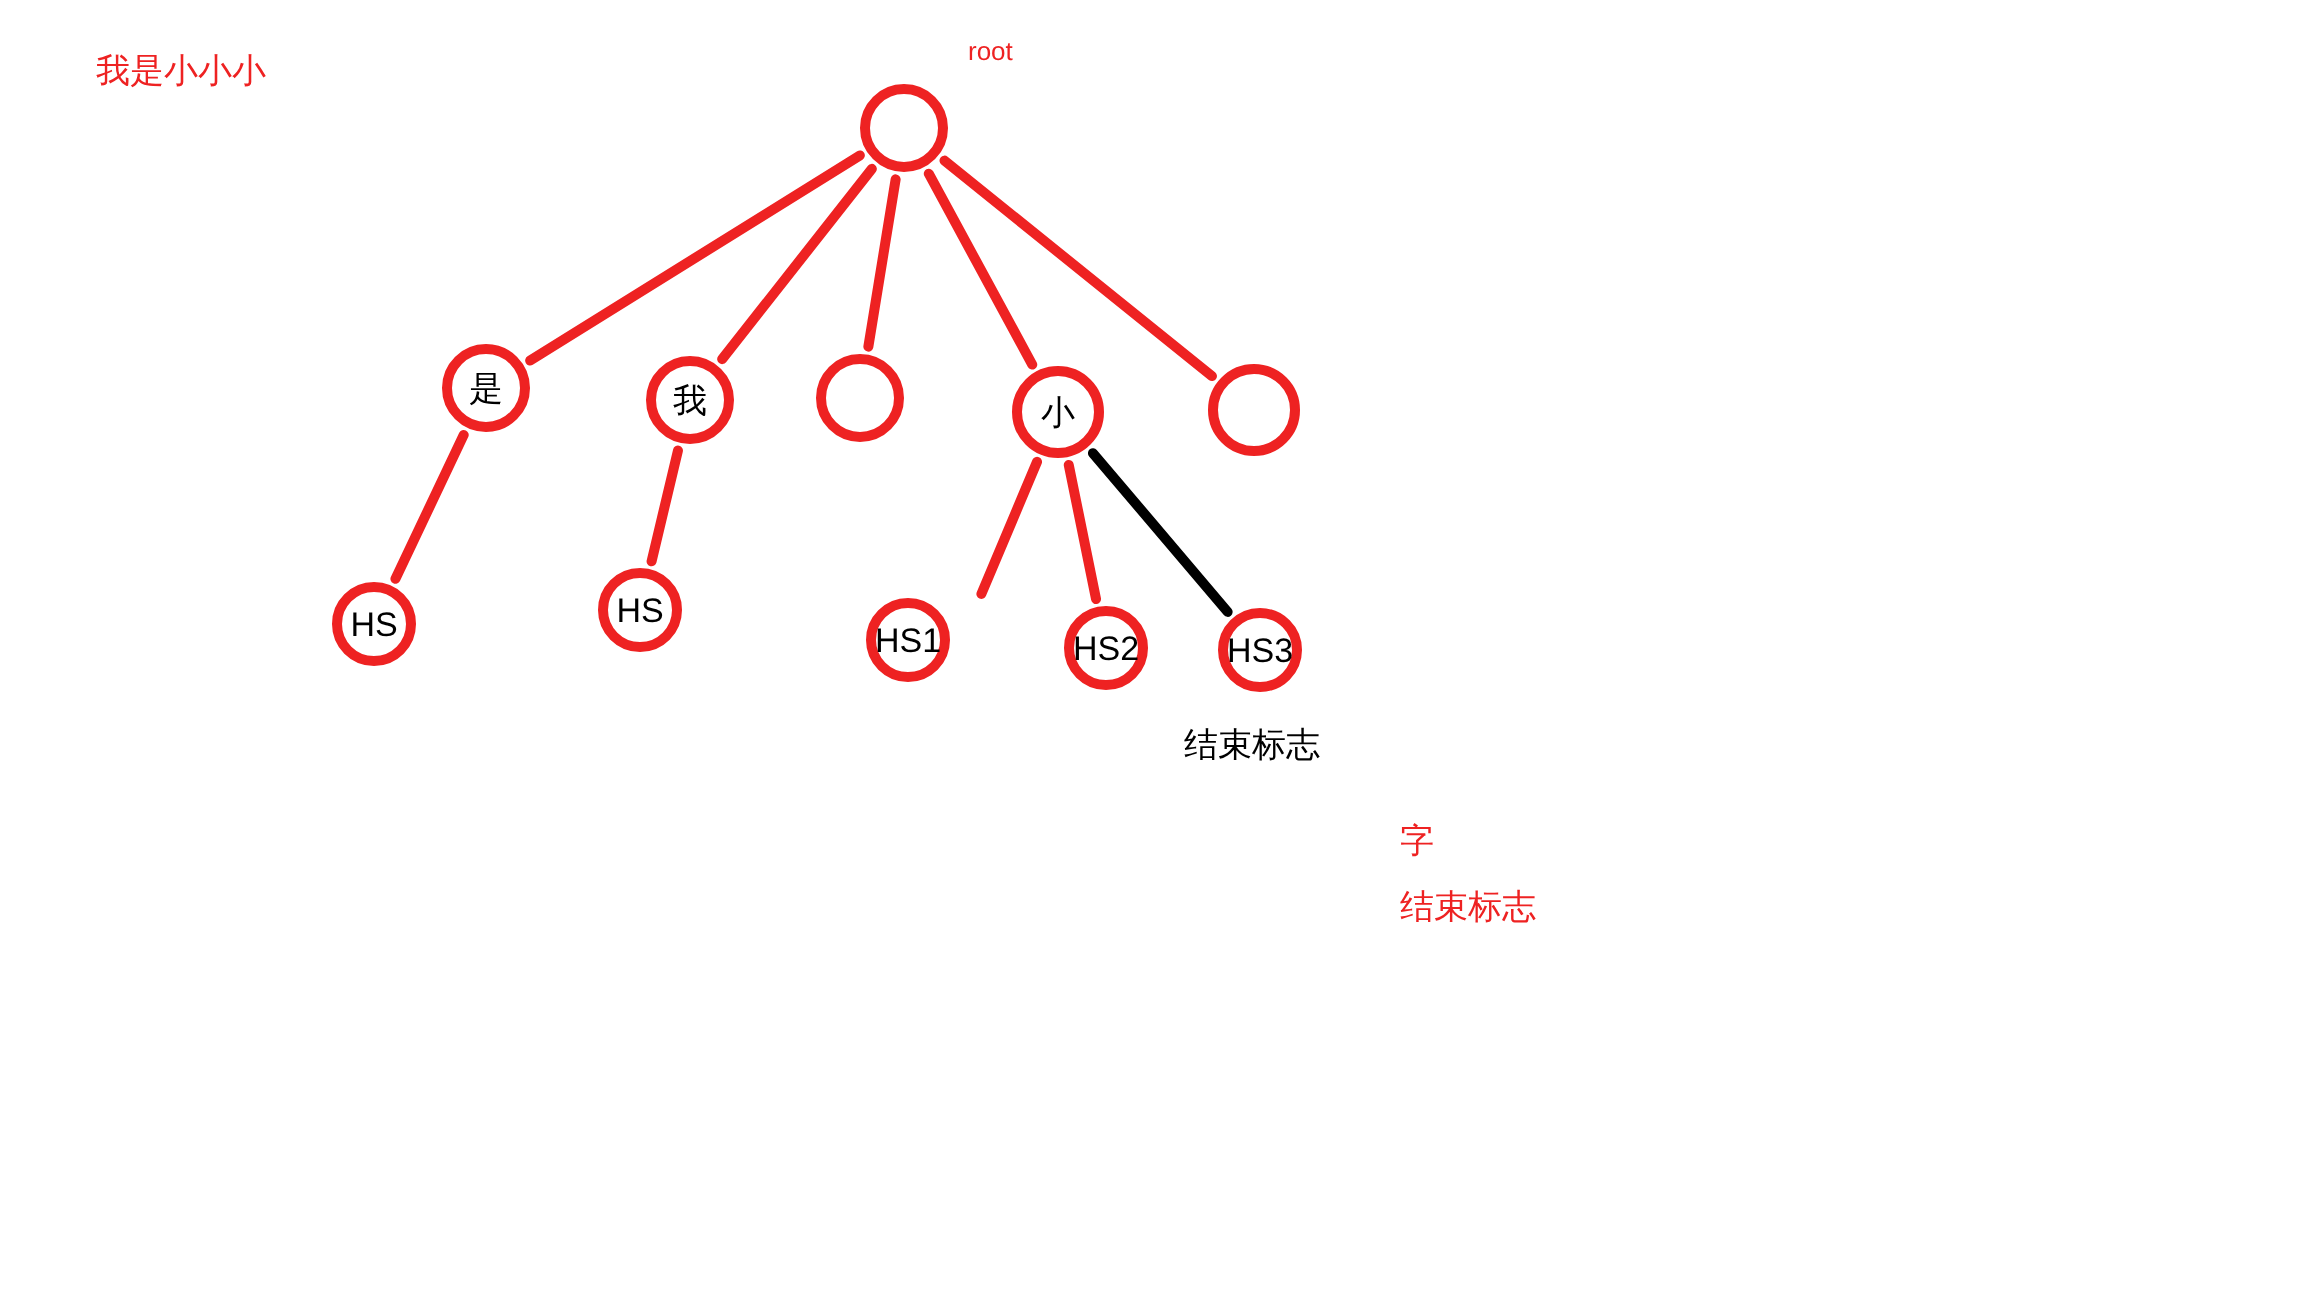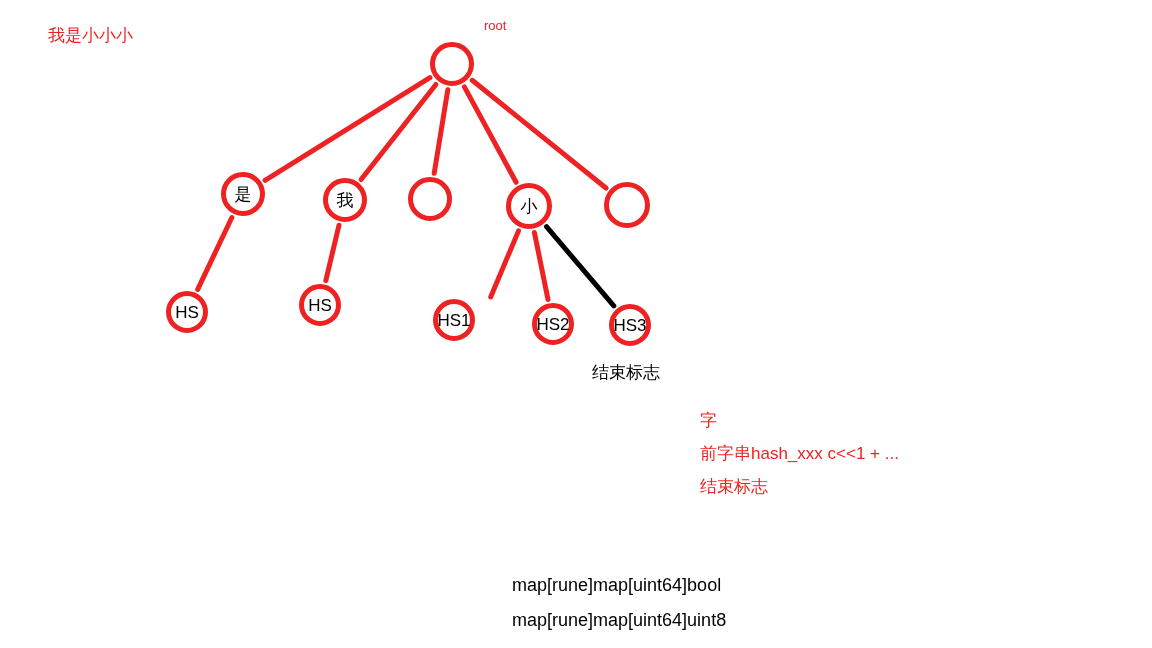--- a/index.html
+++ b/index.html
@@ -118,22 +118,17 @@
     </div>
 
   <div class="free-text t-red" style="left:48px; top:26px; font-size:17px;">我是小小小</div>
 
   <div class="free-text t-red" style="left:484px; top:19px; font-size:13px;">root</div>
 
   <div class="free-text t-black" style="left:592px; top:363px; font-size:17px;">结束标志</div>
 
   <div class="note-block" style="left:700px; top:412px;">
     <div class="note-line t-red" style="font-size:17px; margin-bottom:16px;">字</div>
-    <div class="note-line t-red" style="font-size:17px; margin-bottom:16px;">前字串hash_xxx c&lt;&lt;1 + ...</div>
     <div class="note-line t-red" style="font-size:17px;">结束标志</div>
   </div>
 
-  <div class="note-block" style="left:512px; top:576px;">
-    <div class="note-line t-black" style="font-size:18px; margin-bottom:17px;">map[rune]map[uint64]bool</div>
-    <div class="note-line t-black" style="font-size:18px;">map[rune]map[uint64]uint8</div>
-  </div>
 
 </div>
 
 </body></html>

